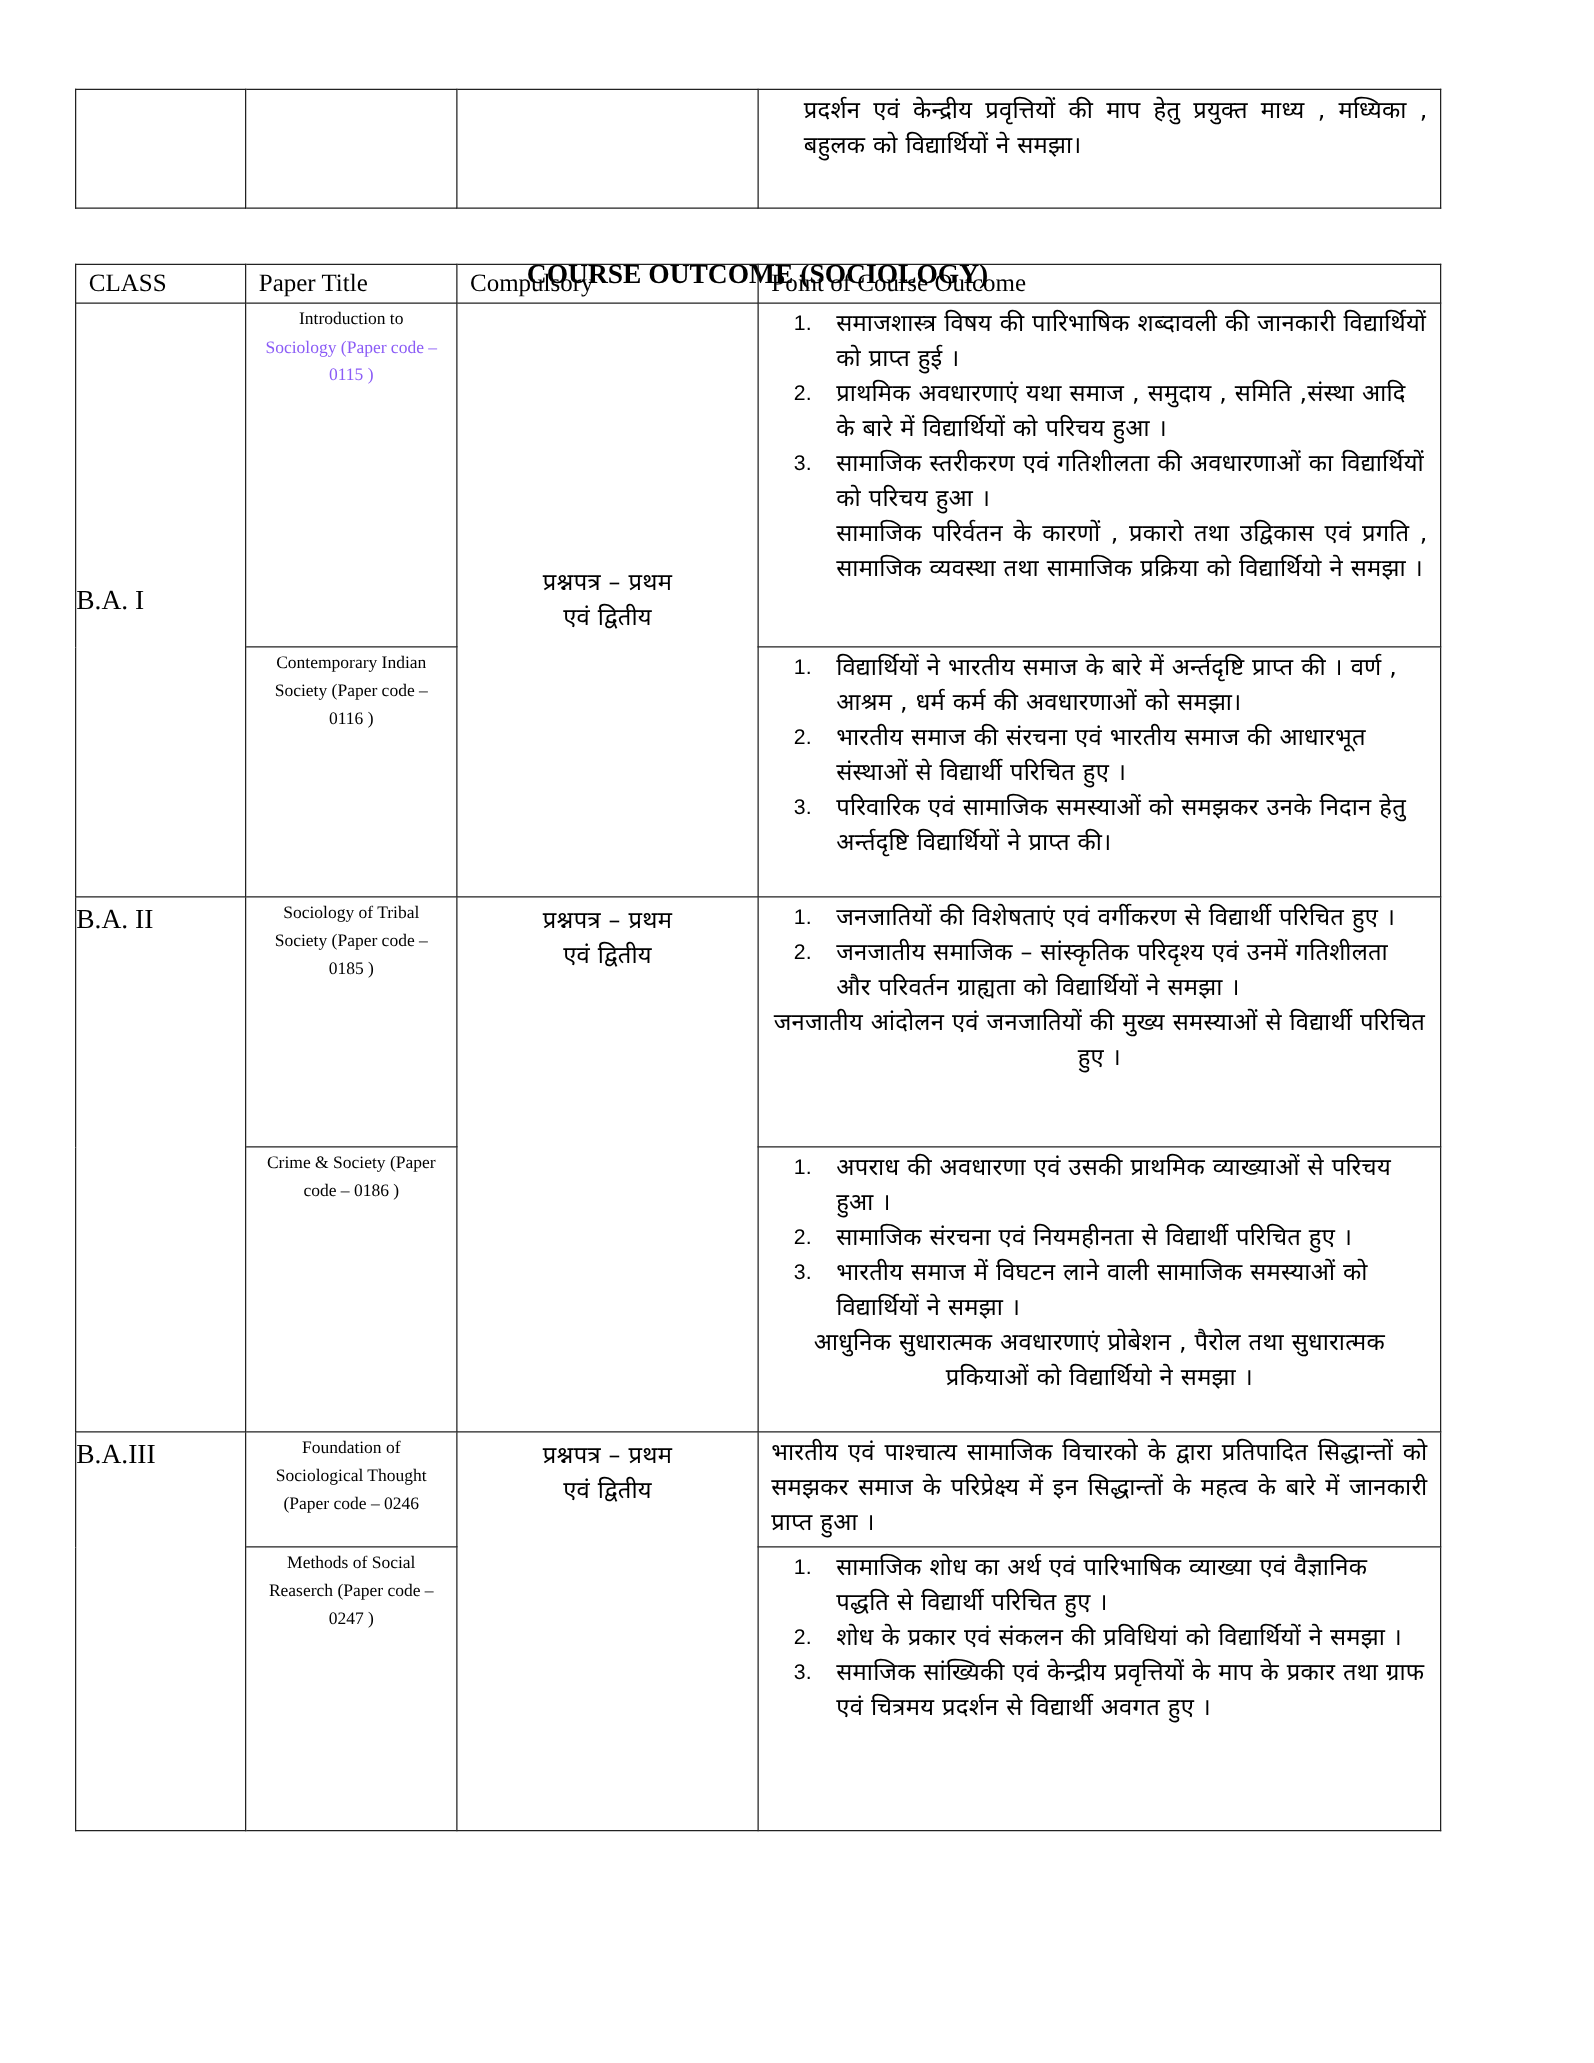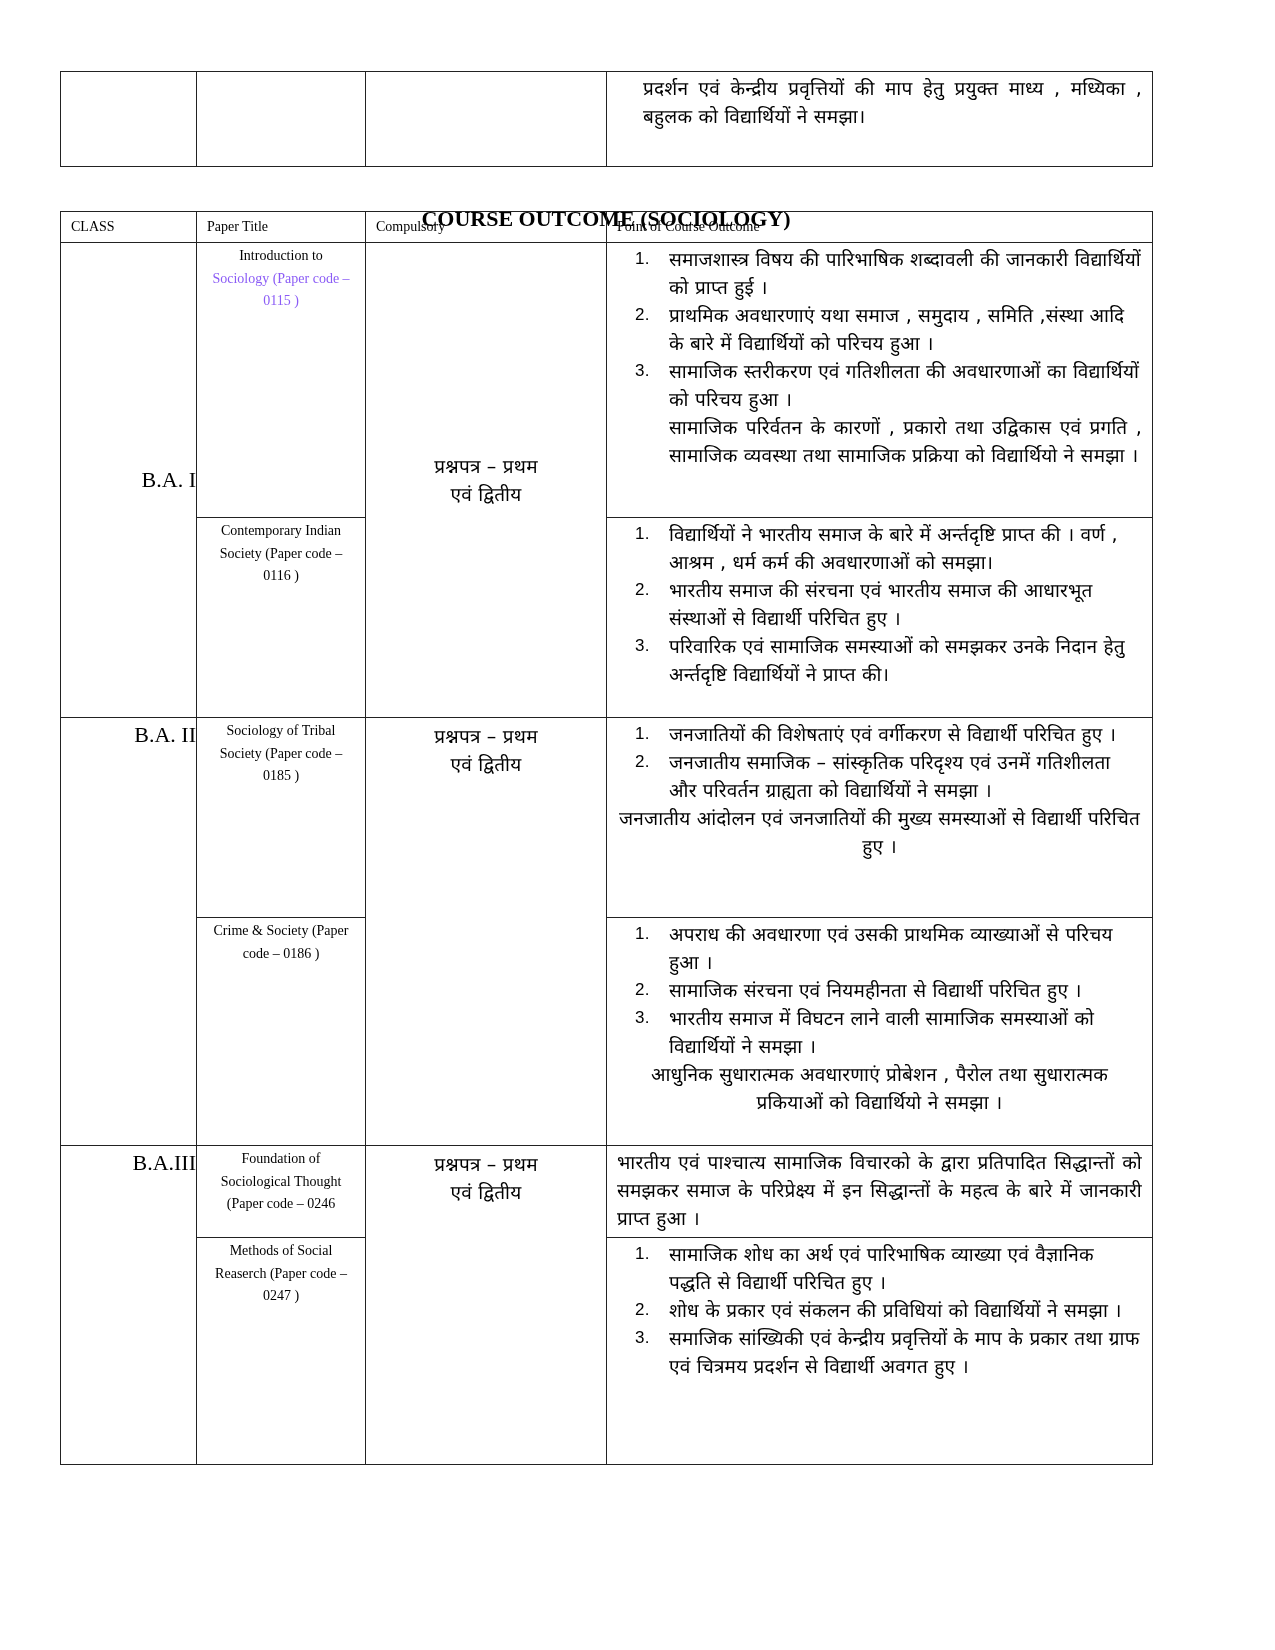--- a/index.html
+++ b/index.html
@@ -55,28 +55,28 @@
       font-weight: bold;
       font-size: 22px;
       line-height: 28px;
       margin-top: 39px;
     }
 
     .main-table { top: 211px; }
     .main-table th {
       font-weight: normal;
       text-align: left;
-      font-size: 14px;
+      font-size: 20px;
       height: 30px;
       padding: 0 10px;
       vertical-align: middle;
       margin-top: 29px;
     }
     .class-cell {
-      text-align: right;
+      text-align: left;
       font-size: 22px;
       vertical-align: middle;
     }
     .class-cell.topalign { vertical-align: top; padding-top: 4px; }
     .paper-cell {
       text-align: center;
       font-size: 14px;
       line-height: 22.5px;
       padding: 2px 8px 0 8px;
     }

